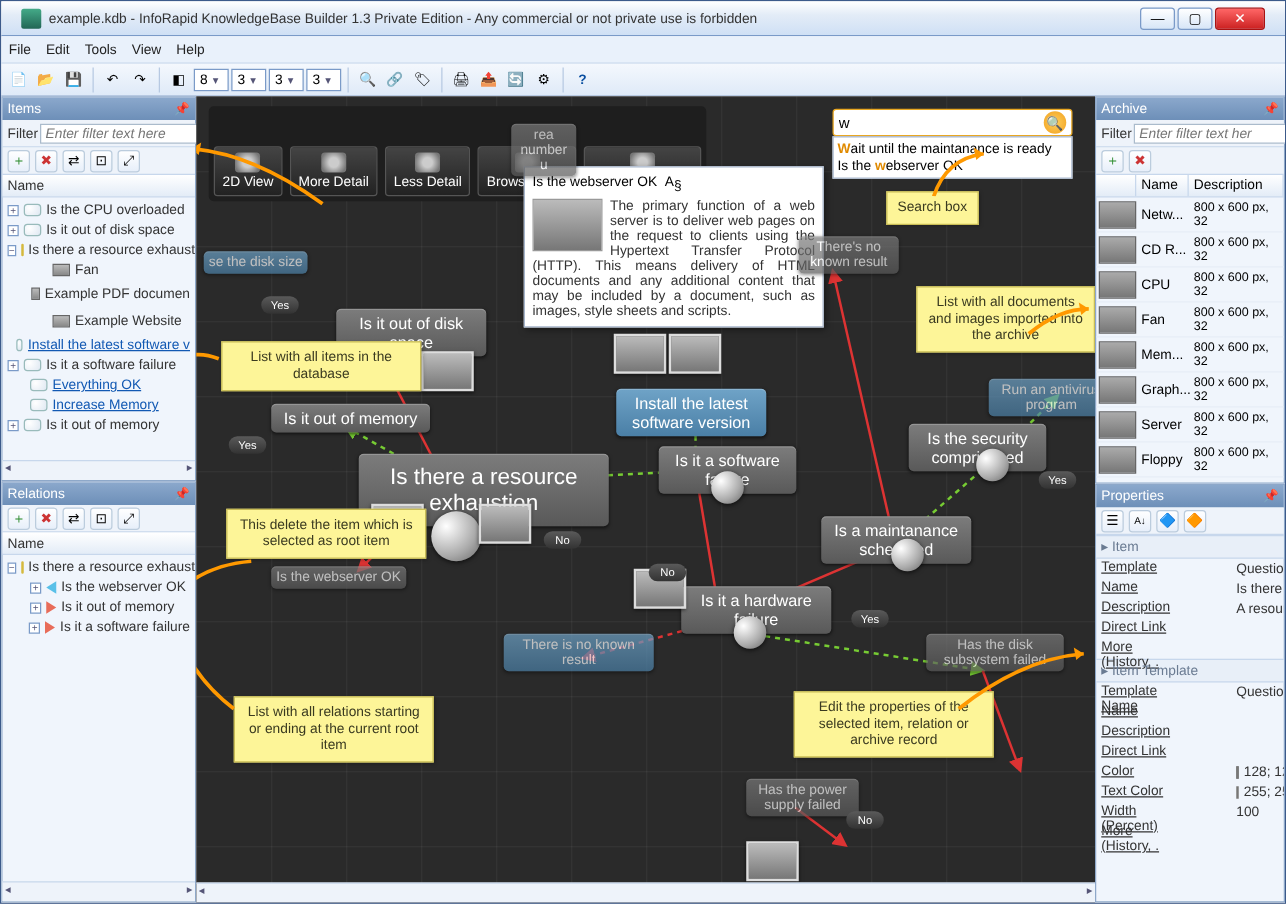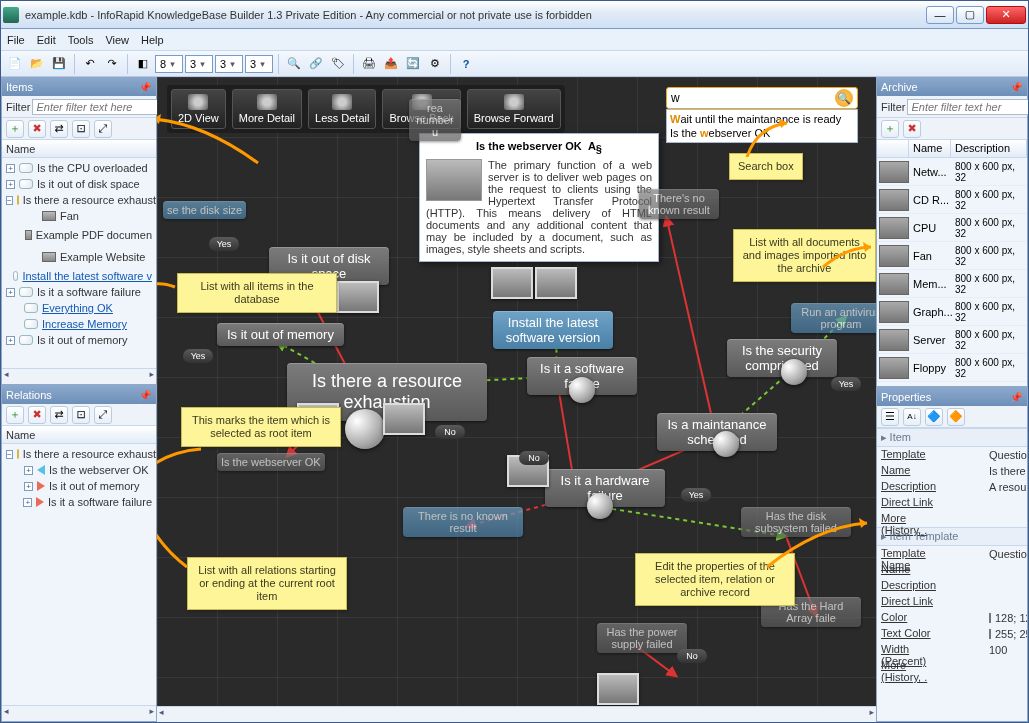--- a/index.html
+++ b/index.html
@@ -1,17 +1,17 @@
 <!DOCTYPE html>
 <html><head>
 <meta charset="utf-8">
 <style>
 * { box-sizing: border-box; margin: 0; padding: 0; font-family: "Segoe UI", Tahoma, sans-serif; font-size: 11px; }
 body { width: 1029px; height: 723px; overflow: hidden; background: #fff; border: 1px solid #3c5a8a; position: relative; }
-.titlebar { height: 28px; background: linear-gradient(#fff,#e3ecf7 40%,#cfe0f5); display: flex; align-items: center; padding: 0 2px; border-bottom: 1px solid #7a9ac8; }
+.titlebar { height: 28px; background: linear-gradient(#fff,#e3ecf7 40%,#cfe0f5); display: flex; align-items: center; padding: 0 16px; border-bottom: 1px solid #7a9ac8; }
 .titlebar .icon { width: 16px; height: 16px; background: linear-gradient(#4a8,#265); border-radius: 2px; margin-right: 6px; display: inline-block; position: relative; }
 .titlebar .title { flex: 1; color: #333; }
 .winctrls { display: flex; gap: 2px; }
 .winbtn { width: 28px; height: 18px; border: 1px solid #7a9ac8; border-radius: 3px; display: flex; align-items: center; justify-content: center; background: linear-gradient(#fff,#d7e6f7); cursor: default; }
 .winbtn.close { background: linear-gradient(#f66,#c22); border-color: #a11; color:#fff; width:40px;}
 .menubar { height: 22px; background: #e9f1fb; display: flex; align-items: center; padding: 0 6px; gap: 12px; border-bottom: 1px solid #c7d7ec; }
 .menubar span { color: #222; cursor: default; }
 .toolbar { height: 26px; background: linear-gradient(#f4f8fd,#dfeaf8); display: flex; align-items: center; padding: 0 4px; gap: 2px; border-bottom: 1px solid #b7c9e2; }
 .tbtn { width: 20px; height: 20px; display: inline-flex; align-items: center; justify-content: center; border: 1px solid transparent; border-radius: 3px; }
 .tsep { width: 1px; height: 20px; background: #b7c9e2; margin: 0 3px; }
@@ -63,41 +63,41 @@
 .props .psection { background: #e8eff8; color:#6a7b92; padding:2px 4px; border-top:1px solid #c7d7ec; border-bottom:1px solid #c7d7ec;}
 .props .prow { display:flex; height:16px; }
 .props .prow .pk { width: 76px; padding:1px 4px; color:#333;text-decoration:underline; }
 .props .prow .pv { flex:1; padding:1px 4px; color:#333; overflow:hidden; white-space:nowrap; display:flex; align-items:center; gap:4px;margin-left:32px;}
 .swatch{ width:14px; height:10px; border:1px solid #777; display:inline-block;}
 
 
 #canvas { position: absolute; top: 0; left: 156px; right: 152px; bottom: 0; background: #2a2a2a; overflow: hidden; }
 #canvas .grid { position: absolute; inset: 0; background-image: linear-gradient(rgba(255,255,255,0.06) 1px, transparent 1px), linear-gradient(90deg, rgba(255,255,255,0.06) 1px, transparent 1px); background-size: 60px 60px; }
 .cvtoolbar { position: absolute; top: 8px; left: 10px; display: flex; gap: 6px; background: #1e1e1e; padding: 4px; border-radius: 4px; }
-.cvbtn { background: linear-gradient(#444,#222); border:1px solid #555; border-radius:3px; color:#fff; padding:4px 6px; display:flex; flex-direction:column; align-items:center; min-width:42px; font-size:9px; }
+.cvbtn { background: linear-gradient(#444,#222); border:1px solid #555; border-radius:3px; color:#fff; padding:4px 6px; display:flex; flex-direction:column; align-items:center; min-width:42px; font-size:9px;margin-top:28px; }
 .cvbtn .cvico { width:20px; height:16px; background: radial-gradient(circle,#ccc 30%,#777 80%); border-radius:3px; margin-bottom:2px;}
 .searchbox { position: absolute; top: 10px; right: 18px; width: 192px; height: 22px; background: #fff; border:1px solid #e9a722; border-radius:3px; display:flex; align-items:center; padding:0 4px;}
 .searchbox input { flex:1; border:none; outline:none; font-size:12px; }
 .searchbox .sbtn { width:18px; height:18px; border-radius:50%; background: radial-gradient(circle,#ffcf5b,#f0a020); display:flex; align-items:center; justify-content:center; font-size:11px;}
 .searchsug { position:absolute; top:32px; right:18px; width:192px; background:#fff; border:1px solid #a9b9cf; font-size:11px; padding:2px 3px; line-height:14px;}
 .searchsug b{ color:#e08a00; }
 
 .node { position: absolute; background: linear-gradient(#7c7c7c,#595959); color:#fff; font-size:13px; padding:4px 10px; border-radius:4px; text-align:center; box-shadow: 0 1px 3px rgba(0,0,0,.6), inset 0 1px 0 rgba(255,255,255,.2); white-space:nowrap; }
 .node.big { font-size: 18px; padding:8px 16px; }
 .node.blue { background: linear-gradient(#6fa3c7,#4a7fa6); }
 .node.dim { opacity:.7; font-size:11px; padding:3px 4px;}
 .nthumb { position:absolute; width:42px; height:32px; background:linear-gradient(#bbb,#777); border:2px solid #ddd; box-shadow:0 1px 3px rgba(0,0,0,.6);}
 .hub { position:absolute; width:26px; height:26px; background:radial-gradient(circle at 30% 30%,#fff,#aaa 60%,#666); border-radius:50%; box-shadow:0 1px 4px rgba(0,0,0,.7);}
 .pill { position:absolute; width:30px; height:14px; background:linear-gradient(#5a5a5a,#333); border-radius:8px; color:#fff; font-size:9px; text-align:center; line-height:14px;}
 
 .callout { position: absolute; background: #fdf598; border:1px solid #c8bc55; padding:6px 8px; font-size:11px; color:#3a3a20; text-align:center; max-width:160px; line-height:13px; box-shadow: 1px 1px 3px rgba(0,0,0,.25);pointer-events:none;}
 .arrow { position:absolute; pointer-events:none; }
 
 .infocard { position:absolute; background:#fff; border:1px solid #a6b5cb; width:240px; font-size:10px; padding:6px; box-shadow:2px 2px 6px rgba(0,0,0,.5); }
-.infocard .ictitle{ font-weight:bold; font-size:11px; text-align:center; margin-bottom:4px;}
+.infocard .ictitle{ font-weight:normal; font-size:11px; text-align:left; margin-bottom:4px;}
 .infocard .icthumb{ width:56px; height:42px; float:left; background:linear-gradient(#bbb,#777); border:1px solid #999; margin-right:6px;}
 .infocard .ictext{ text-align:justify; line-height:12px; color:#333;}
 
 svg.edges{position:absolute;inset:0;pointer-events:none;}
 </style>
 </head>
 <body>
 
 <div class="titlebar">
   <span class="icon"></span>
@@ -476,21 +476,20 @@
     <div class="node dim" style="top:376px;left:60px;">Is the webserver OK</div>
     <div class="node" style="top:280px;left:370px;white-space:normal;width:110px;">Is it a software failure</div>
     <div class="node blue" style="top:234px;left:336px;white-space:normal;width:120px;">Install the latest software version</div>
     <div class="node dim" style="top:112px;left:482px;white-space:normal;width:80px;">There's no known result</div>
     <div class="node blue dim" style="top:430px;left:246px;white-space:normal;width:120px;">There is no known result</div>
     <div class="node" style="top:392px;left:388px;white-space:normal;width:120px;">Is it a hardware failure</div>
     <div class="node" style="top:262px;left:570px;white-space:normal;width:110px;">Is the security comprimised</div>
     <div class="node" style="top:336px;left:500px;white-space:normal;width:120px;">Is a maintanance scheduled</div>
     <div class="node blue dim" style="top:226px;left:634px;white-space:normal;width:100px;">Run an antivirus program</div>
     <div class="node dim" style="top:430px;left:584px;white-space:normal;width:110px;">Has the disk subsystem failed</div>
-    <div class="node dim" style="top:520px;left:604px;white-space:normal;width:100px;">Has the Hard Array faile</div>
     <div class="node dim" style="top:546px;left:440px;white-space:normal;width:90px;">Has the power supply failed</div>
 
     <div class="hub" style="top:332px;left:188px;width:40px;height:40px;"></div>
     <div class="hub" style="top:300px;left:412px;"></div>
     <div class="hub" style="top:416px;left:430px;"></div>
     <div class="hub" style="top:354px;left:556px;"></div>
     <div class="hub" style="top:282px;left:624px;"></div>
     <div class="nthumb" style="top:326px;left:140px;"></div>
     <div class="nthumb" style="top:326px;left:226px;"></div>
     <div class="nthumb" style="top:204px;left:180px;"></div>
@@ -500,24 +499,24 @@
     <div class="nthumb" style="top:596px;left:440px;"></div>
 
     <div class="pill" style="top:160px;left:52px;">Yes</div>
     <div class="pill" style="top:272px;left:26px;">Yes</div>
     <div class="pill" style="top:348px;left:278px;">No</div>
     <div class="pill" style="top:411px;left:524px;">Yes</div>
     <div class="pill" style="top:374px;left:362px;">No</div>
     <div class="pill" style="top:300px;left:674px;">Yes</div>
     <div class="pill" style="top:572px;left:520px;">No</div>
 
-    <div class="callout" style="top:76px;left:552px;margin-left:20px;">Search box</div>
+    <div class="callout" style="top:76px;left:552px;">Search box</div>
     <div class="callout" style="top:196px;left:20px;">List with all items in the database</div>
     <div class="callout" style="top:152px;left:576px;">List with all documents and images imported into the archive</div>
-    <div class="callout" style="top:330px;left:24px;">This marks the item which is selected as root item</div>
+    <div class="callout" style="top:330px;left:24px;">This delete the item which is selected as root item</div>
     <div class="callout" style="top:480px;left:30px;">List with all relations starting or ending at the current root item</div>
     <div class="callout" style="top:476px;left:478px;">Edit the properties of the selected item, relation or archive record</div>
 
     <svg class="arrow" style="top:36px;left:-14px;width:120px;height:60px;">
         <path d="M115,50 Q60,10 10,6" stroke="#f90" stroke-width="3" fill="none"></path>
         <path d="M10,6 l8,-5 l-2,10 z" fill="#f90"></path>
       </svg>
     <svg class="arrow" style="top:40px;left:560px;width:80px;height:40px;">
         <path d="M30,40 Q40,10 70,6" stroke="#f90" stroke-width="3" fill="none"></path>
         <path d="M70,6 l-8,-5 l2,10 z" fill="#f90"></path>

